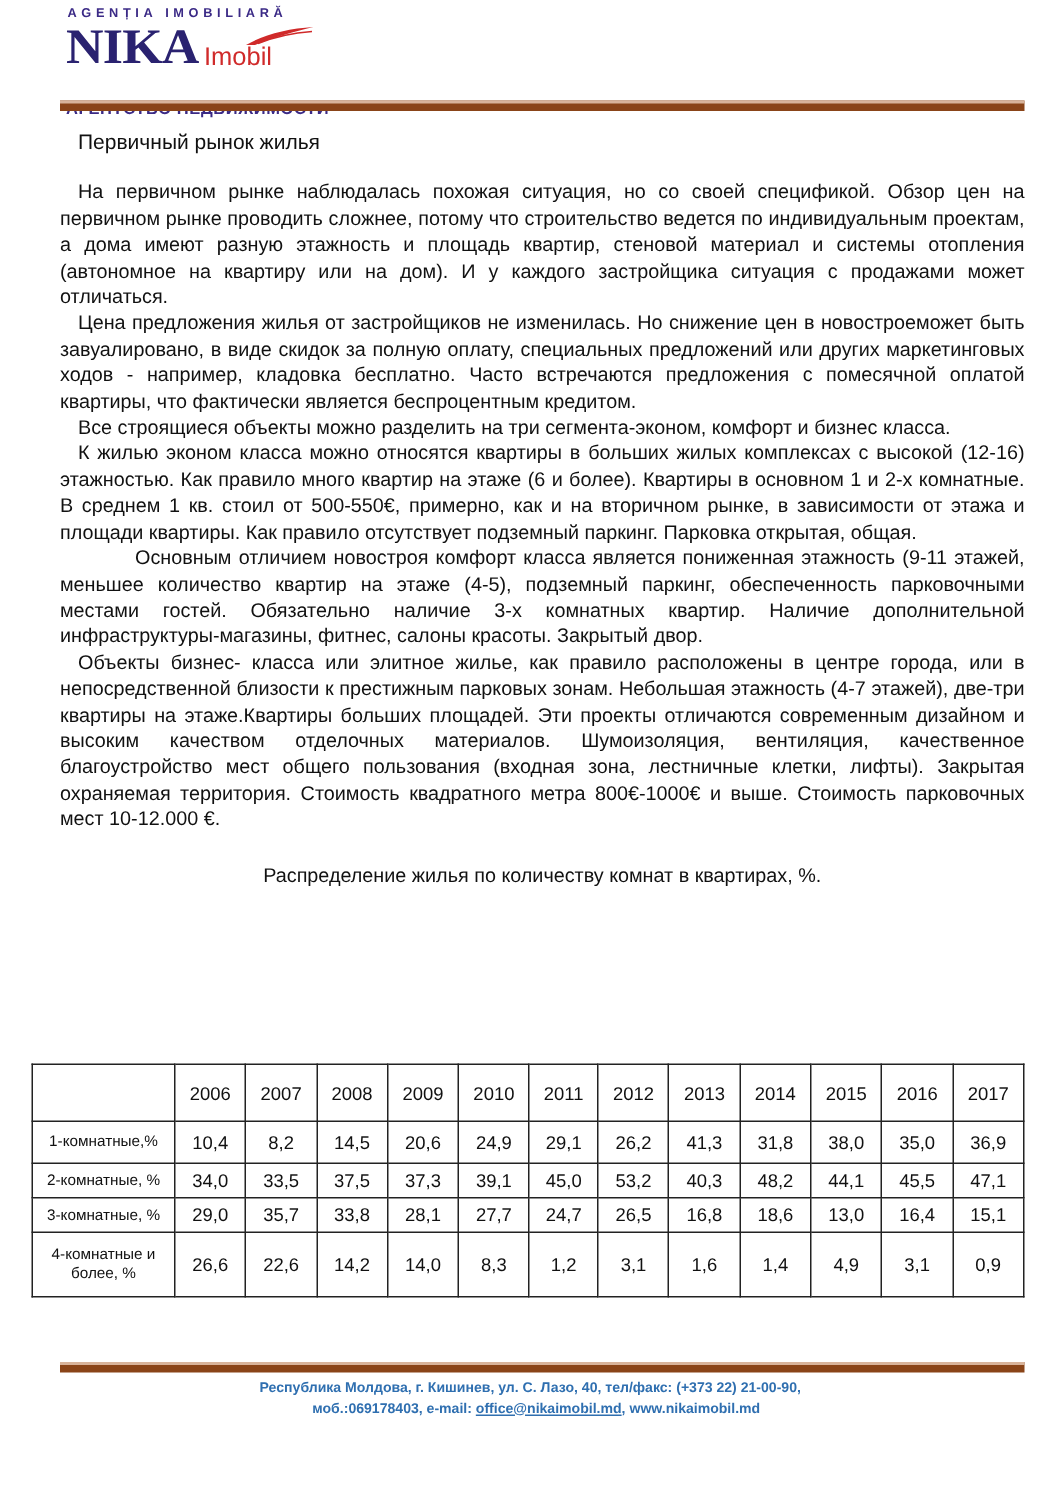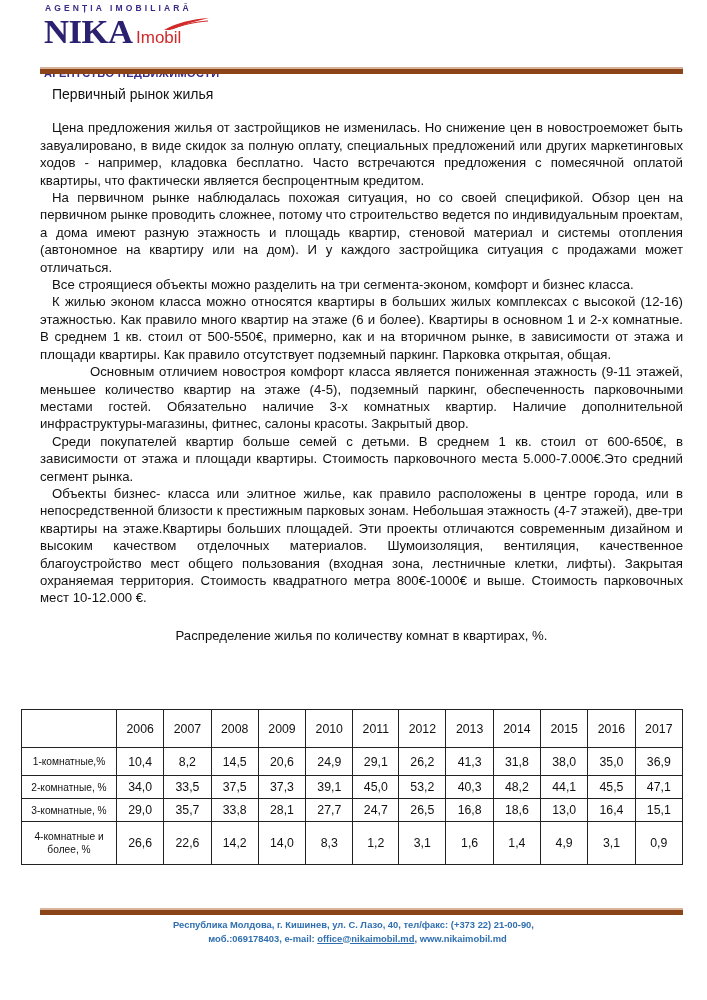--- a/index.html
+++ b/index.html
@@ -50,26 +50,25 @@
     <path d="M10 12 C 20 8, 32 5, 46 4" stroke="#d02a2a" stroke-width="1" fill="none"></path>
   </svg>
   <div class="logo-imobil">Imobil</div>
   <div class="logo-bottom">АГЕНТСТВО НЕДВИЖИМОСТИ</div>
 </div>
 
 <div class="rule top"></div>
 
 <div class="content">
   <p class="title">Первичный рынок жилья</p>
+  <p class="para">На первичном рынке наблюдалась похожая ситуация, но со своей спецификой. Обзор цен на первичном рынке проводить сложнее, потому что строительство ведется по индивидуальным проектам, а дома имеют разную этажность и площадь квартир, стеновой материал и системы отопления (автономное на квартиру или на дом). И у каждого застройщика ситуация с продажами может отличаться.</p>
   <p class="para">Цена предложения жилья от застройщиков не изменилась.  Но снижение цен в новостроеможет быть завуалировано, в виде скидок за полную оплату, специальных предложений или других маркетинговых ходов - например, кладовка бесплатно. Часто встречаются предложения с помесячной оплатой квартиры, что фактически является беспроцентным кредитом.</p>
-  <p class="para">На первичном рынке наблюдалась похожая ситуация, но со своей спецификой. Обзор цен на первичном рынке проводить сложнее, потому что строительство ведется по индивидуальным проектам, а дома имеют разную этажность и площадь квартир, стеновой материал и системы отопления (автономное на квартиру или на дом). И у каждого застройщика ситуация с продажами может отличаться.</p>
   <p class="para">Все строящиеся объекты можно разделить на три сегмента-эконом, комфорт и бизнес класса.</p>
   <p class="para">К жилью эконом класса можно относятся квартиры в больших жилых комплексах с высокой (12-16) этажностью. Как правило много квартир на этаже (6 и более). Квартиры в основном 1 и 2-х комнатные. В среднем 1 кв. стоил от 500-550€, примерно, как и на вторичном рынке, в зависимости от этажа и площади квартиры. Как правило отсутствует подземный паркинг. Парковка открытая, общая.</p>
   <p class="para deep">Основным отличием новостроя комфорт класса является пониженная этажность (9-11 этажей, меньшее количество квартир на этаже (4-5), подземный паркинг, обеспеченность парковочными местами гостей. Обязательно наличие 3-х комнатных квартир. Наличие дополнительной инфраструктуры-магазины, фитнес, салоны красоты. Закрытый двор.</p>
-  <p class="para">Среди покупателей квартир больше семей с детьми. В среднем 1 кв. стоил от 600-650€, в зависимости от этажа и площади квартиры. Стоимость парковочного места 5.000-7.000€.Это средний сегмент рынка.</p>
   <p class="para">Объекты бизнес- класса или элитное жилье, как правило расположены в центре города, или в непосредственной близости к престижным парковых зонам. Небольшая этажность (4-7 этажей), две-три квартиры на этаже.Квартиры больших площадей. Эти проекты отличаются современным дизайном и высоким качеством отделочных материалов. Шумоизоляция, вентиляция, качественное благоустройство мест общего пользования (входная зона, лестничные клетки, лифты). Закрытая охраняемая территория. Стоимость квадратного метра 800€-1000€ и выше. Стоимость парковочных мест 10-12.000 €.</p>
   <p class="caption">Распределение жилья по количеству комнат в квартирах, %.</p>
 </div>
 
 <table class="data">
   <tbody>
       <tr>
     <th></th>
     <th>2006</th>
     <th>2007</th>

